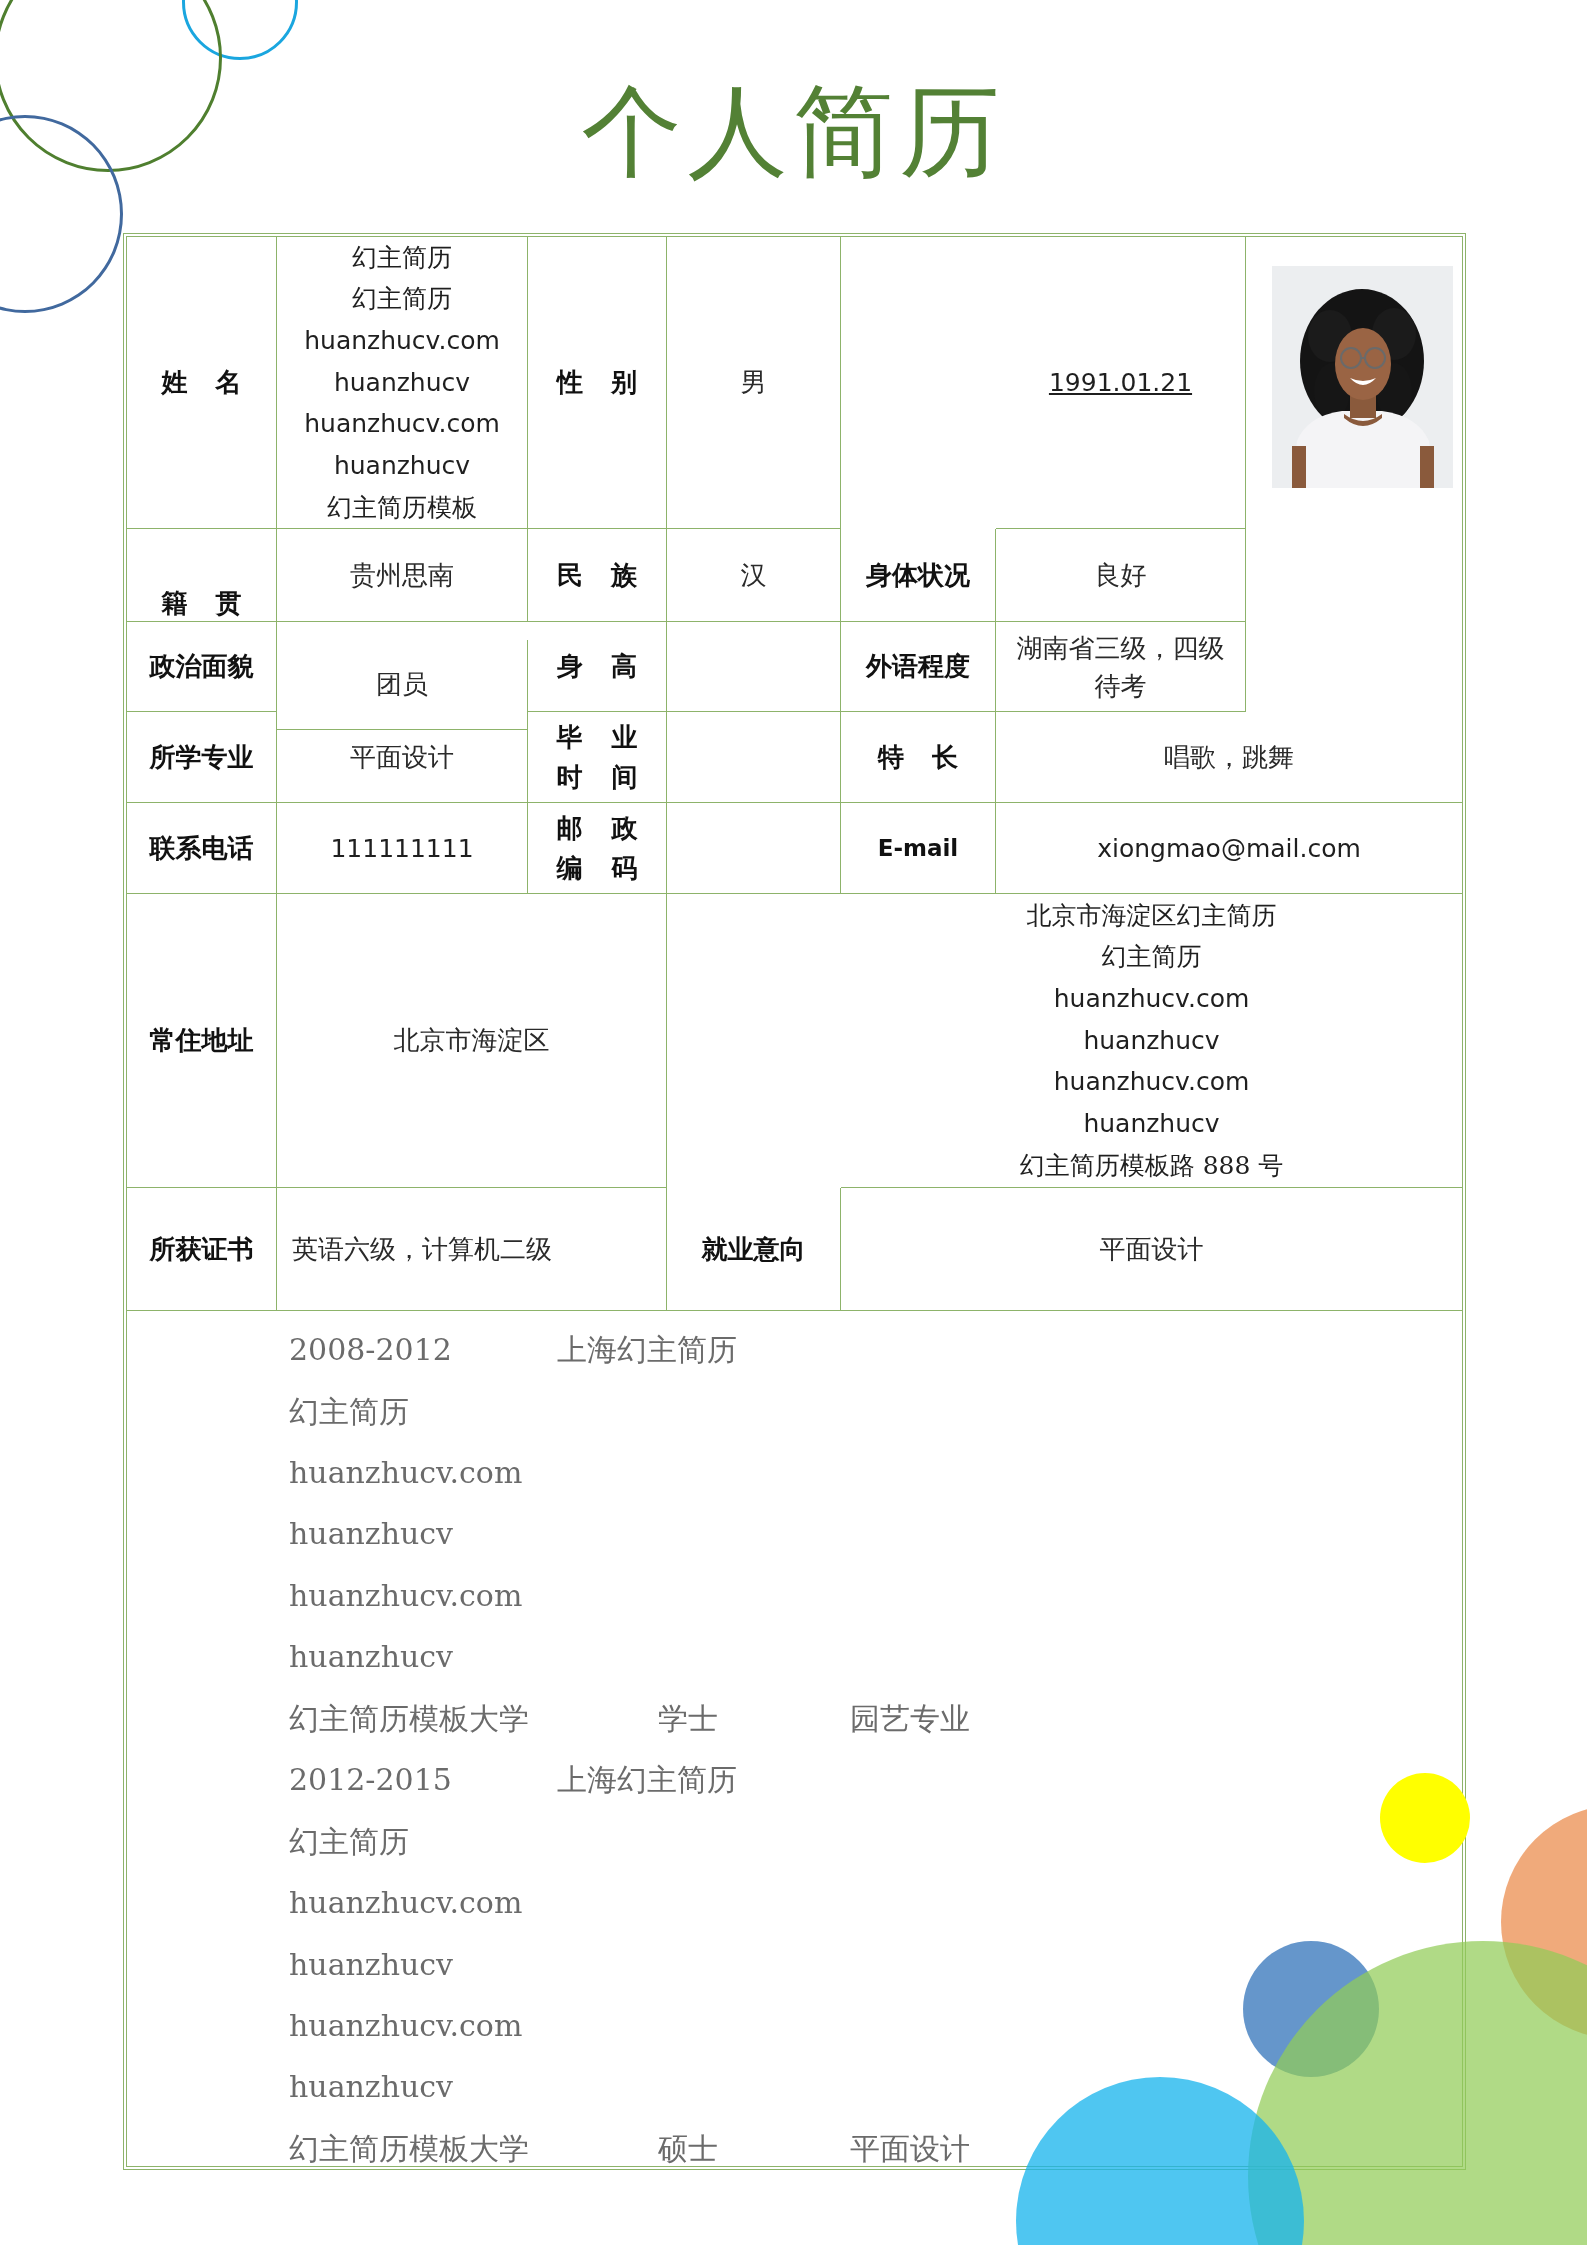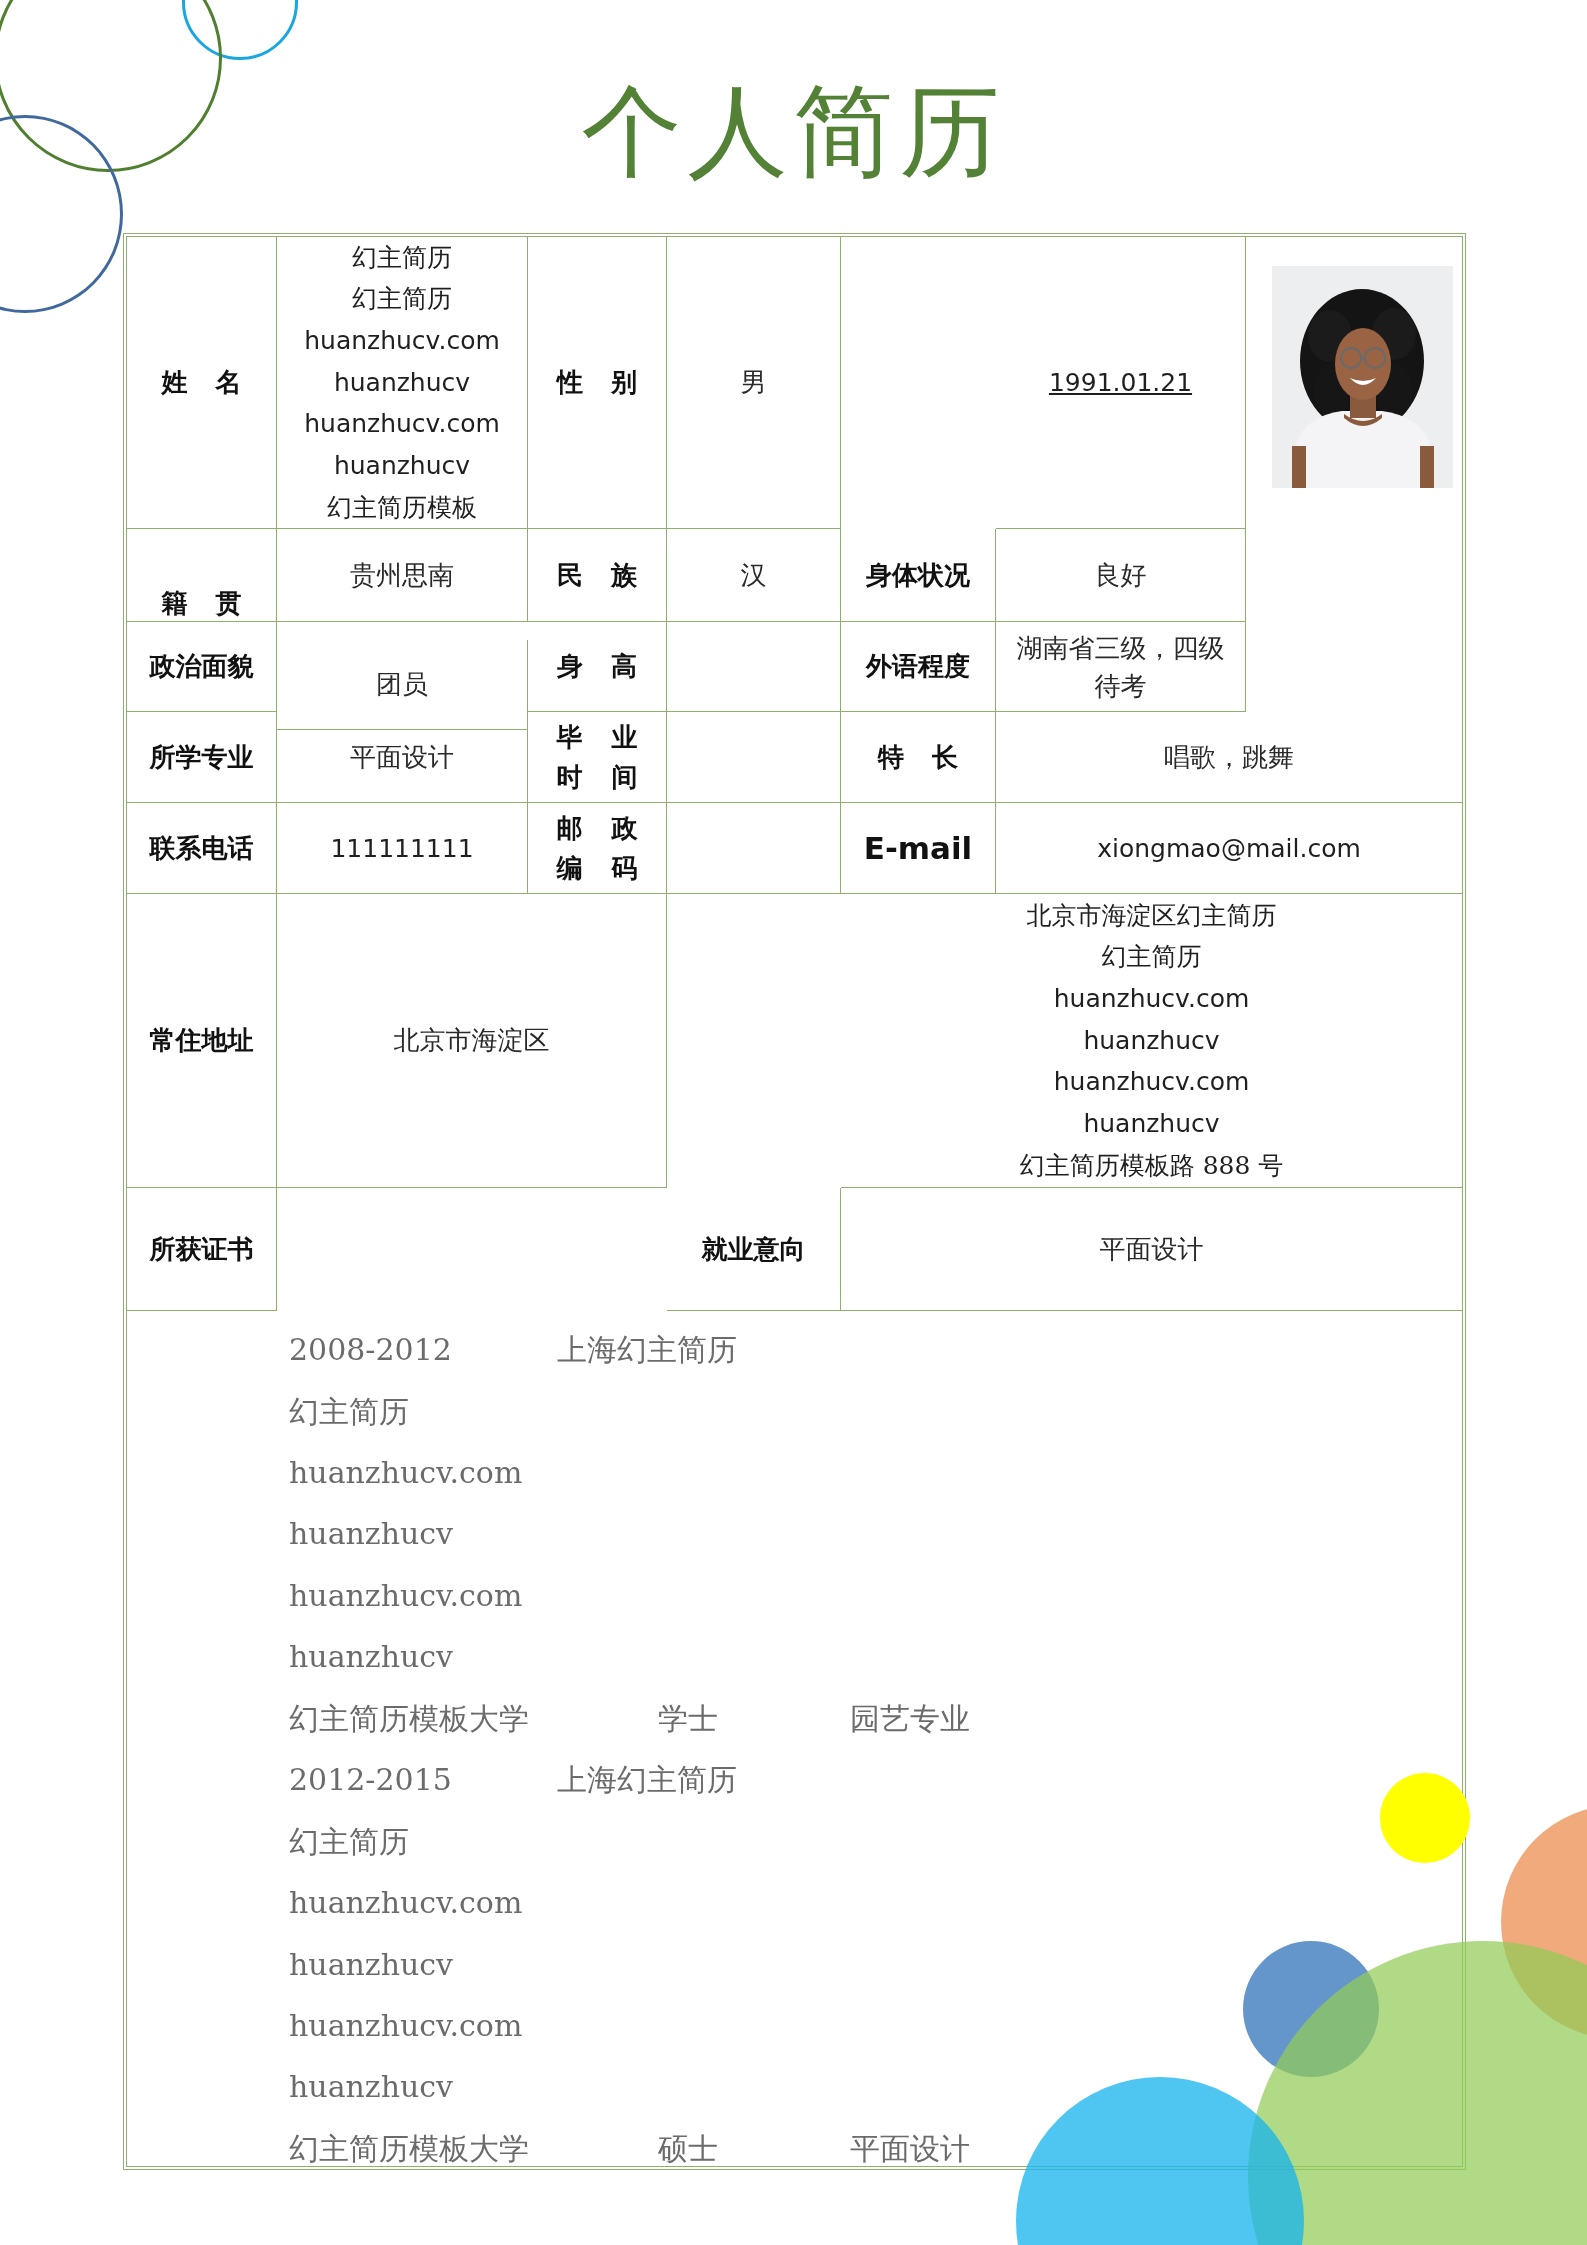--- a/index.html
+++ b/index.html
@@ -127,21 +127,21 @@
   <div class="cell value" style="left:150px; top:566px; width:251px; height:91px;">
       <span>111111111</span>
     </div>
   <div class="cell label stack" style="left:401px; top:566px; width:139px; height:91px;">
     <span style="line-height:40px; letter-spacing:10px; padding-left:10px;">邮 政</span>
     <span style="line-height:40px; letter-spacing:10px; padding-left:10px;">编 码</span>
   </div>
   <div class="cell value" style="left:540px; top:566px; width:174px; height:91px;">
       <span></span>
     </div>
-  <div class="cell label" style="left:714px; top:566px; width:155px; height:91px; font-family:'DejaVu Sans',sans-serif; font-size:31px;">
+  <div class="cell label" style="left:714px; top:566px; width:155px; height:91px; font-family:'DejaVu Sans',sans-serif; font-size:23px;">
       <span>E-mail</span>
     </div>
   <div class="cell label" style="left:0; top:657px; width:150px; height:294px;">
       <span>常住地址</span>
     </div>
 
   <div class="cell value last-col" style="left:869px; top:566px; width:466px; height:91px;">
       <span>xiongmao@mail.com</span>
     </div>
   <div class="cell value cn" style="left:150px; top:657px; width:390px; height:294px;">
@@ -152,20 +152,23 @@
     <span style="font-family:'DejaVu Serif',serif;">幻主简历</span>
     <span>huanzhucv.com</span>
     <span>huanzhucv</span>
     <span>huanzhucv.com</span>
     <span>huanzhucv</span>
     <span style="font-family:'DejaVu Serif',serif;">幻主简历模板路 888 号</span>
   </div>
 
   <div class="cell label" style="left:0; top:951px; width:150px; height:123px;">
       <span>所获证书</span>
+    </div>
+  <div class="cell value cn" style="left:150px; top:951px; width:390px; height:123px; justify-content:flex-start; padding-left:15px;">
+      <span>英语六级，计算机二级</span>
     </div>
   <div class="cell label" style="left:540px; top:951px; width:174px; height:123px;">
       <span>就业意向</span>
     </div>
   <div class="cell value cn last-col" style="left:714px; top:951px; width:621px; height:123px;">
       <span>平面设计</span>
     </div>
 
   <div class="cell last-row last-col" style="left:150px; top:1074px; width:1185px; height:855px;"></div>
 </div>

